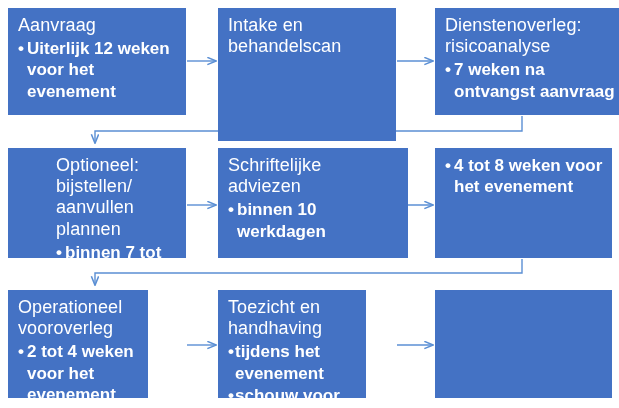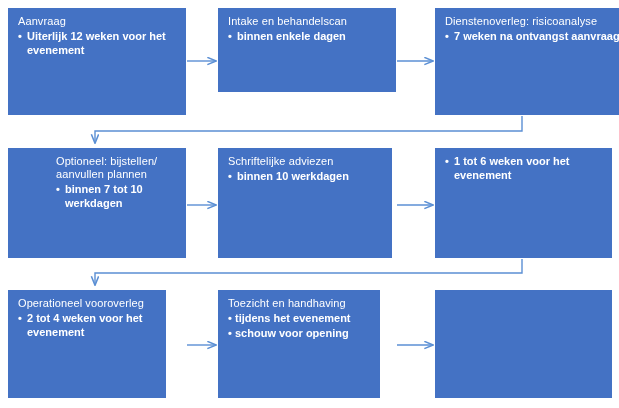--- a/index.html
+++ b/index.html
@@ -28,32 +28,32 @@
   }
   .node {
     position: absolute;
     background: #4472C4;
     color: #ffffff;
     box-sizing: border-box;
     padding: 7px 9px 6px 10px;
     overflow: hidden;
   }
   .node-title {
-    font-size: 11px;
+    font-size: 18px;
     line-height: 1.18;
     font-weight: 400;
     letter-spacing: 0.1px;
     margin: 0 0 2px 0;
     white-space: pre-line;
   }
   .node-bullets {
     list-style: none;
     margin: 0;
     padding: 0;
-    font-size: 11px;
+    font-size: 17px;
     font-weight: bold;
     line-height: 1.25;
   }
   .node-bullets li {
     position: relative;
     padding-left: 9px;
     margin-bottom: 1px;
   }
   .node-bullets li::before {
     content: "\2022";
@@ -107,62 +107,59 @@
     </g>
   </svg>
 
   <div class="node" style="left:8px; top:8px; width:178px; height:107px;">
     <div class="node-title">Aanvraag</div>
     <ul class="node-bullets">
       <li>Uiterlijk 12 weken voor het evenement</li>
     </ul>
   </div>
 
-  <div class="node" style="left:218px; top:8px; width:178px; height:84px;">
+  <div class="node" style="left:218px; top:8px; width:178px; height:133px;">
     <div class="node-title">Intake en behandelscan</div>
-    <ul class="node-bullets">
-      <li>binnen enkele dagen</li>
-    </ul>
   </div>
 
   <div class="node" style="left:435px; top:8px; width:204px; height:107px;">
     <div class="node-title">Dienstenoverleg: risicoanalyse</div>
     <ul class="node-bullets">
       <li>7 weken na ontvangst aanvraag</li>
     </ul>
   </div>
 
   <div class="node" style="left:8px; top:148px; width:178px; height:110px;padding-left:48px;">
     <div class="node-title">Optioneel: bijstellen/ aanvullen plannen</div>
     <ul class="node-bullets">
       <li>binnen 7 tot 10 werkdagen</li>
     </ul>
   </div>
 
-  <div class="node" style="left:218px; top:148px; width:174px; height:110px;">
+  <div class="node" style="left:218px; top:148px; width:190px; height:110px;">
     <div class="node-title">Schriftelijke adviezen</div>
     <ul class="node-bullets">
       <li>binnen 10 werkdagen</li>
     </ul>
   </div>
 
   <div class="node" style="left:435px; top:148px; width:177px; height:110px;">
     <ul class="node-bullets">
-      <li>1 tot 6 weken voor het evenement</li>
+      <li>4 tot 8 weken voor het evenement</li>
     </ul>
   </div>
 
-  <div class="node" style="left:8px; top:290px; width:158px; height:108px;">
+  <div class="node" style="left:8px; top:290px; width:140px; height:108px;">
     <div class="node-title">Operationeel vooroverleg</div>
     <ul class="node-bullets">
       <li>2 tot 4 weken voor het evenement</li>
     </ul>
   </div>
 
-  <div class="node" style="left:218px; top:290px; width:162px; height:108px;">
+  <div class="node" style="left:218px; top:290px; width:148px; height:108px;">
     <div class="node-title">Toezicht en handhaving</div>
     <ul class="node-bullets">
       <li class="tight">tijdens het evenement</li>
       <li class="tight">schouw voor opening</li>
     </ul>
   </div>
 
   <div class="node" style="left:435px; top:290px; width:177px; height:108px;">
   </div>
 

